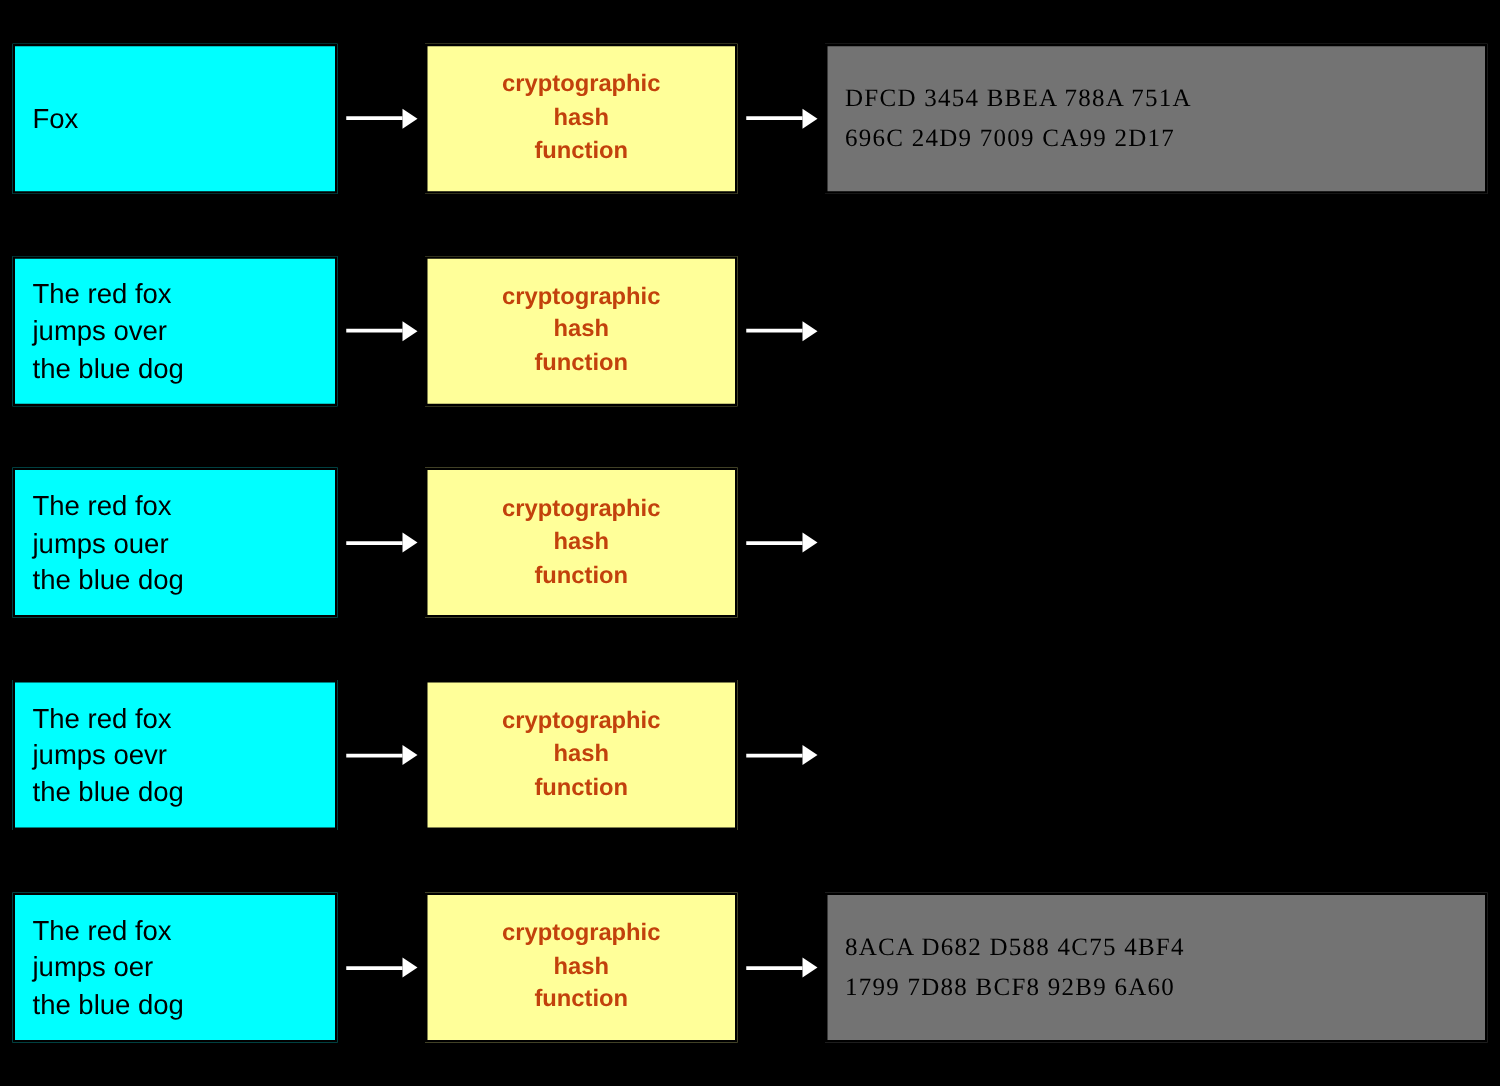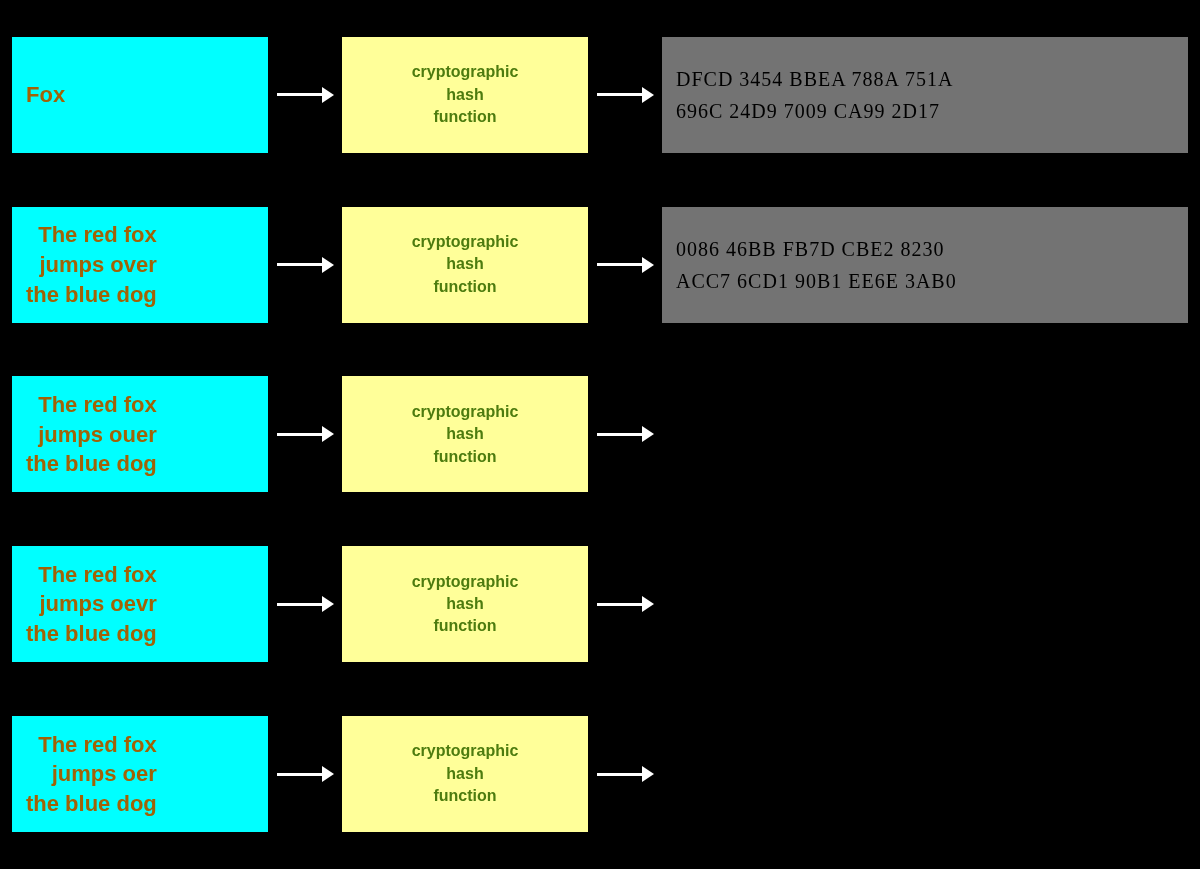--- a/index.html
+++ b/index.html
@@ -32,48 +32,47 @@
 
     .input-box {
       background: #00ffff;
       border: 2px solid #000;
       width: 260px;
       min-height: 120px;
       display: flex;
       align-items: center;
       padding: 10px 14px;
       font-size: 22px;
-      font-weight: bold;
-      color: #a16207;
+      font-weight: normal;
+      color: #000000;
       line-height: 1.35;
       flex-shrink: 0;
-      text-align: right;
     }
 
     .arrow-head {
       width: 0;
       height: 0;
       border-top: 8px solid transparent;
       border-bottom: 8px solid transparent;
       border-left: 12px solid #fff;
       flex-shrink: 0;
     }
 
     .hash-box {
       background: #ffff99;
       border: 2px solid #000;
       width: 250px;
       min-height: 120px;
       display: flex;
       align-items: center;
       justify-content: center;
       text-align: center;
-      font-size: 16px;
+      font-size: 19px;
       font-weight: bold;
-      color: #4d7c0f;
+      color: #c2410c;
       line-height: 1.4;
       flex-shrink: 0;
     }
 
     .output-box {
       background: #737373;
       border: 2px solid #000;
       min-height: 120px;
       flex: 1;
       display: flex;
@@ -128,21 +127,20 @@
         <div class="line"></div>
         <div class="arrow-head"></div>
       </div>
       <div class="hash-box" style="white-space: pre-line;">cryptographic
 hash
 function</div>
       <div class="arrow-group">
         <div class="line"></div>
         <div class="arrow-head"></div>
       </div>
-      <div class="output-box">0086  46BB  FB7D  CBE2  8230<br>ACC7  6CD1  90B1  EE6E  3AB0</div>
     </div>
     <div class="row">
       <div class="input-box" style="white-space: pre-line;">The red fox
 jumps ouer
 the blue dog</div>
       <div class="arrow-group">
         <div class="line"></div>
         <div class="arrow-head"></div>
       </div>
       <div class="hash-box" style="white-space: pre-line;">cryptographic
@@ -177,14 +175,15 @@
         <div class="line"></div>
         <div class="arrow-head"></div>
       </div>
       <div class="hash-box" style="white-space: pre-line;">cryptographic
 hash
 function</div>
       <div class="arrow-group">
         <div class="line"></div>
         <div class="arrow-head"></div>
       </div>
+      <div class="output-box">8ACA  D682  D588  4C75  4BF4<br>1799  7D88  BCF8  92B9  6A60</div>
     </div>
   </div>
 
 </body></html>

